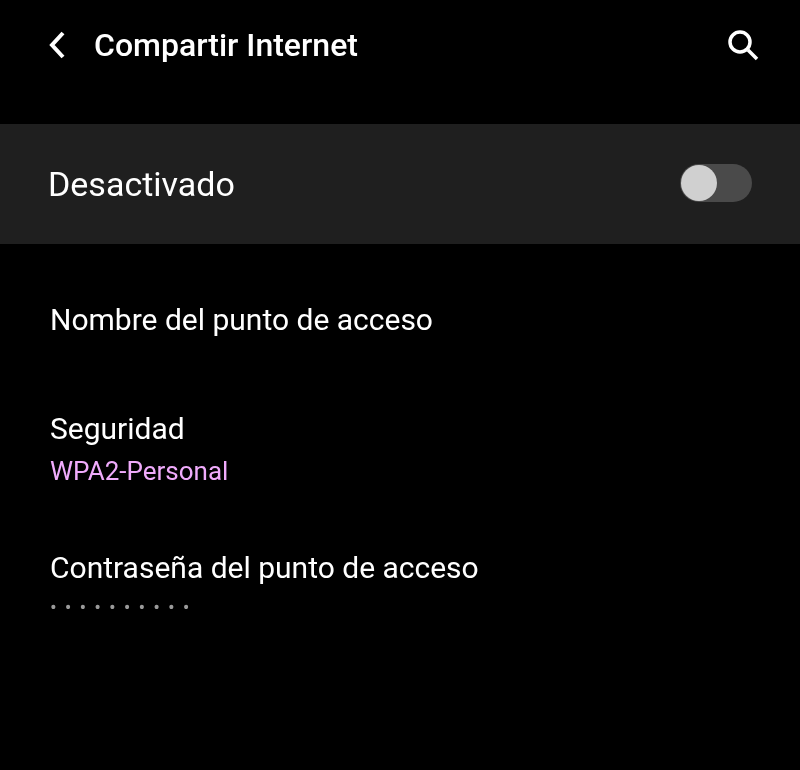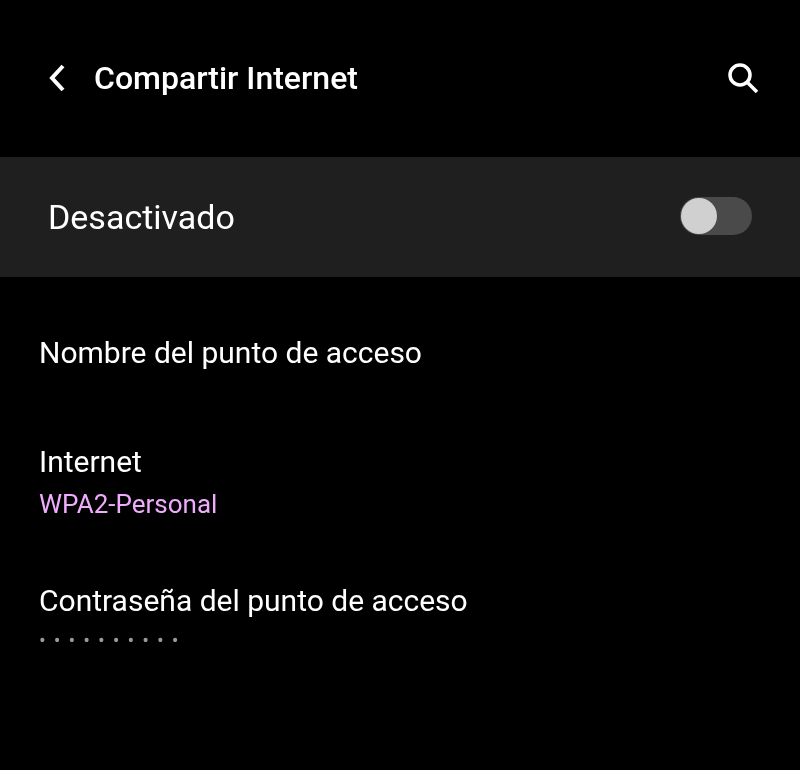--- a/index.html
+++ b/index.html
@@ -14,21 +14,20 @@
       font-family: -apple-system, BlinkMacSystemFont, 'Segoe UI', Roboto, sans-serif;
       color: #ffffff;
       overflow: hidden;
     }
     .header {
       display: flex;
       align-items: center;
       justify-content: space-between;
       padding: 22px 40px 22px 48px;
       height: 90px;
-      margin-top: 33px;
     }
     .header-left {
       display: flex;
       align-items: center;
       gap: 28px;
     }
     .back-icon {
       width: 18px;
       height: 30px;
       cursor: pointer;
@@ -82,21 +81,21 @@
     .toggle-knob {
       width: 36px;
       height: 36px;
       background: #d0d0d0;
       border-radius: 50%;
       position: absolute;
       top: 1px;
       left: 1px;
     }
     .settings-list {
-      padding: 0 39px;
+      padding: 0 50px;
     }
     .setting-item {
       padding: 44px 0 20px 0;
       cursor: pointer;
     }
     .setting-item.first {
       padding-top: 58px;
     }
     .setting-title {
       font-size: 30px;
@@ -142,21 +141,21 @@
     <div class="toggle-knob"></div>
   </div>
 </div>
 
 <div class="settings-list">
   <div class="setting-item first">
     <div class="setting-title">Nombre del punto de acceso</div>
   </div>
 
   <div class="setting-item">
-    <div class="setting-title">Internet</div>
+    <div class="setting-title">Seguridad</div>
     <div class="setting-value">WPA2-Personal</div>
   </div>
 
   <div class="setting-item">
     <div class="setting-title">Contraseña del punto de acceso</div>
     <div class="password-dots">••••••••••</div>
   </div>
 </div>
 
 </body></html>

